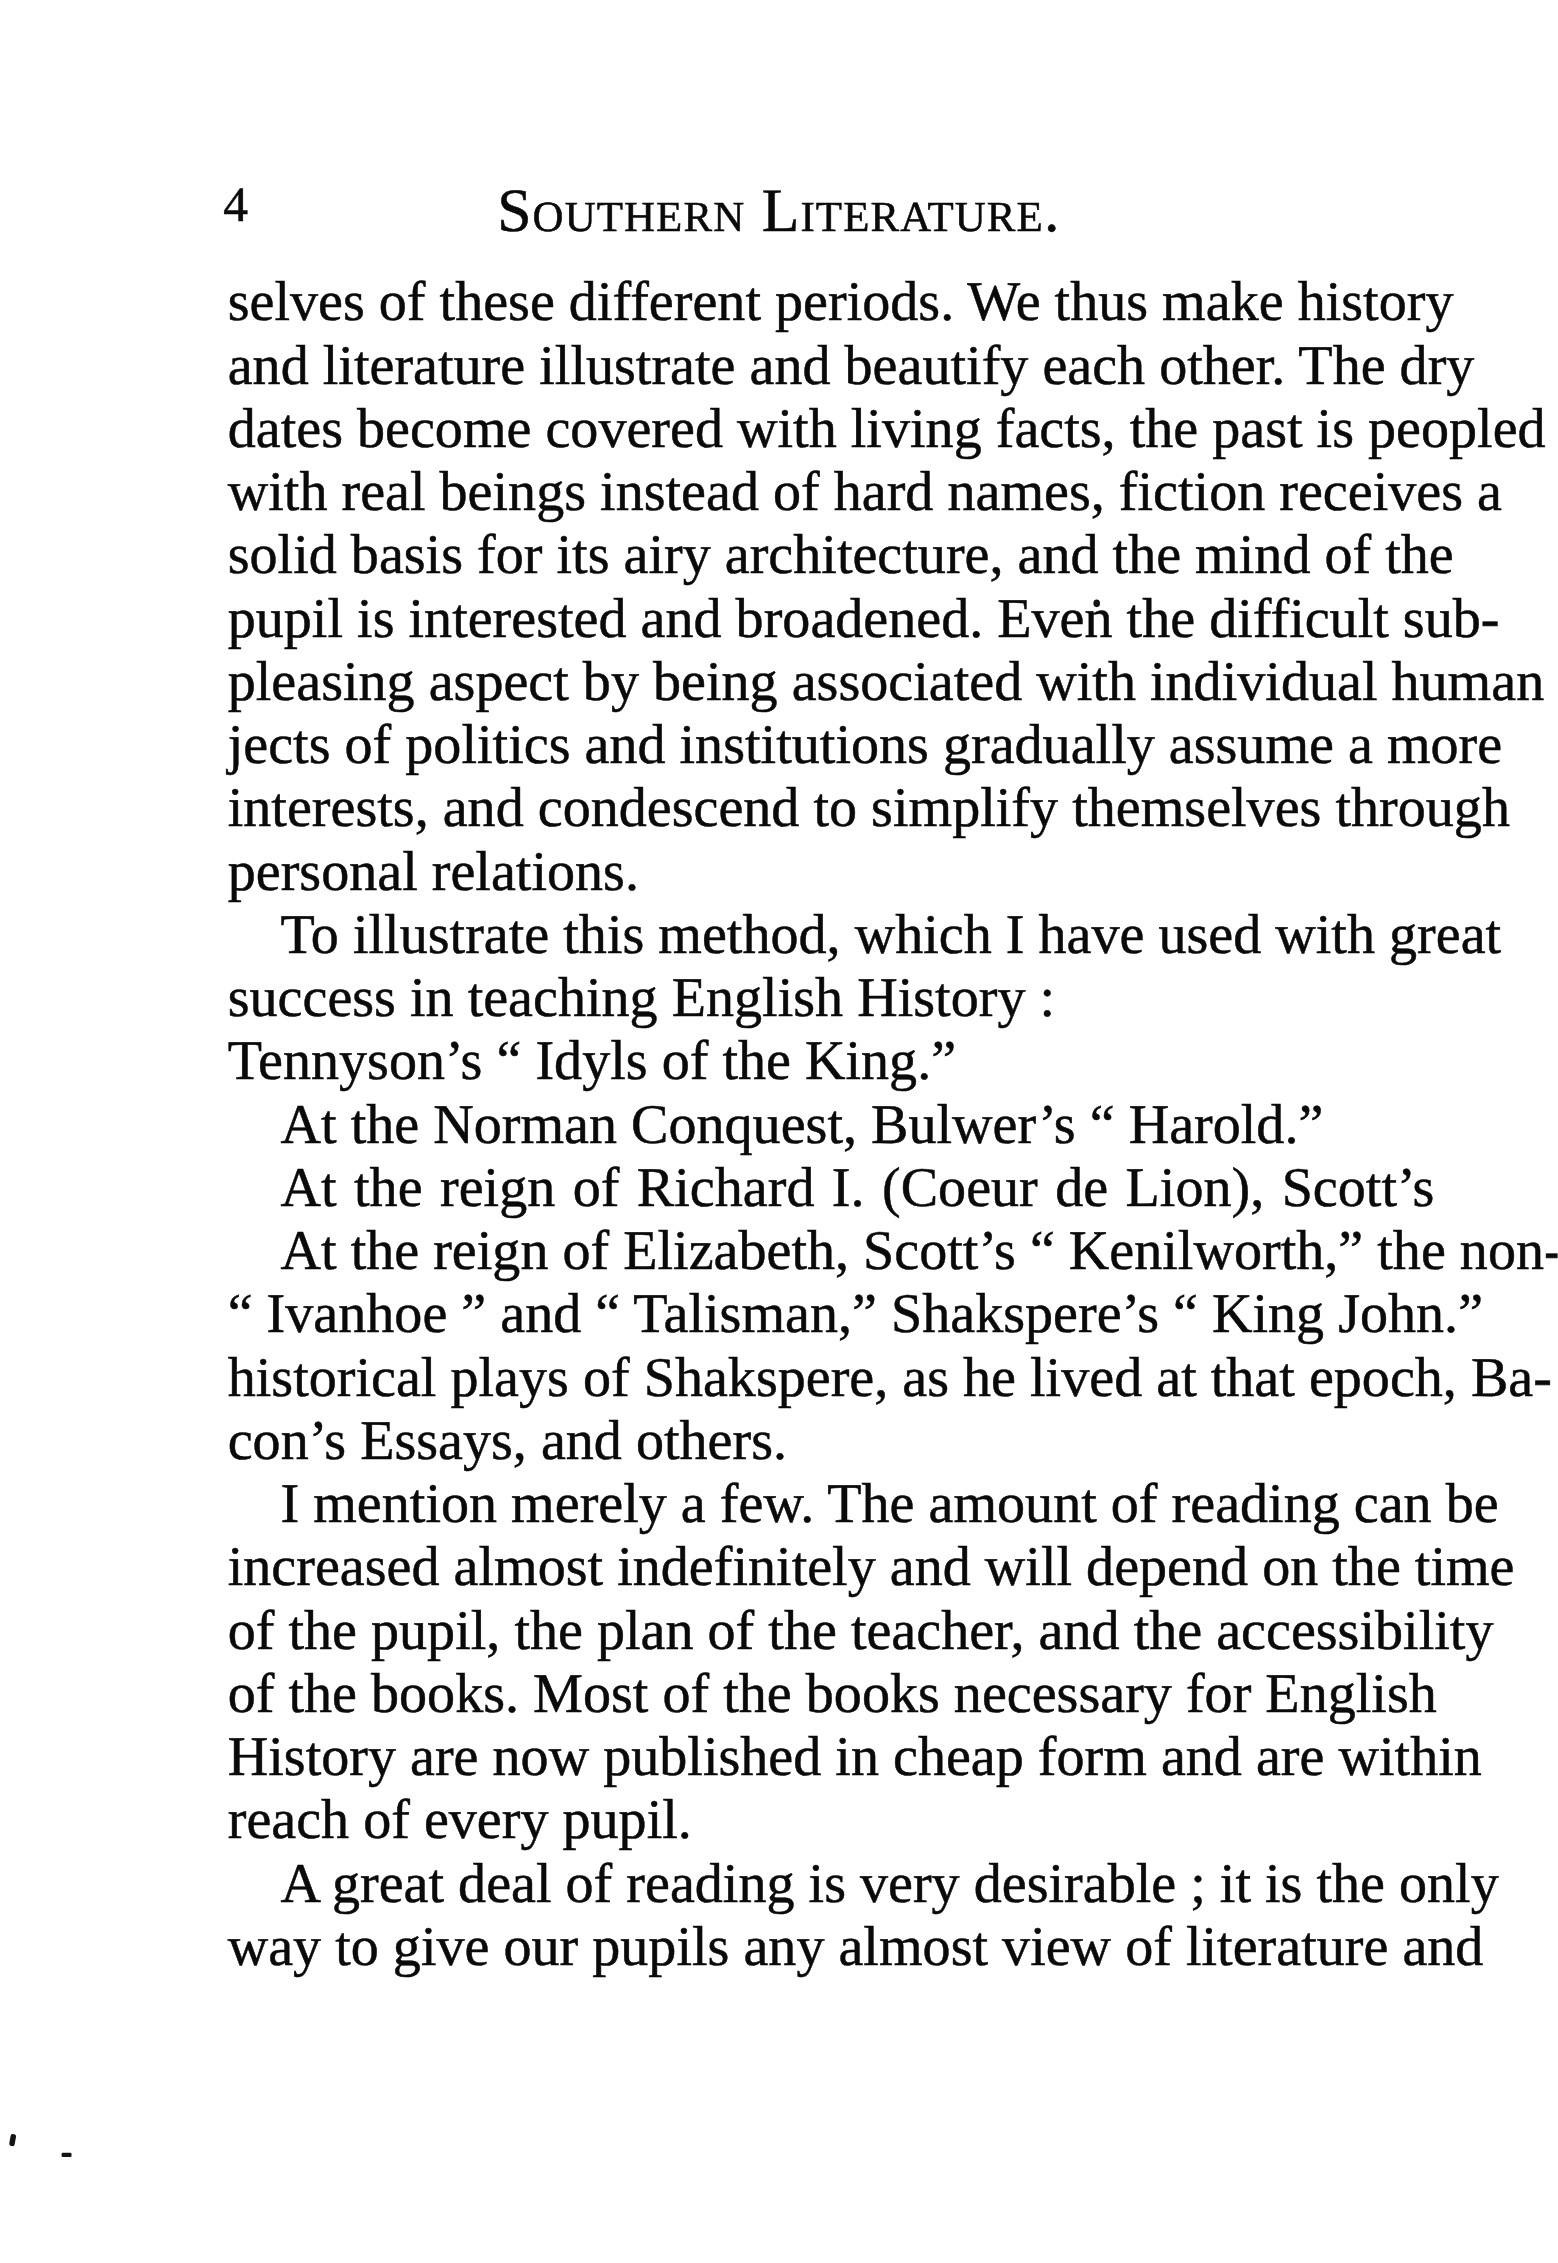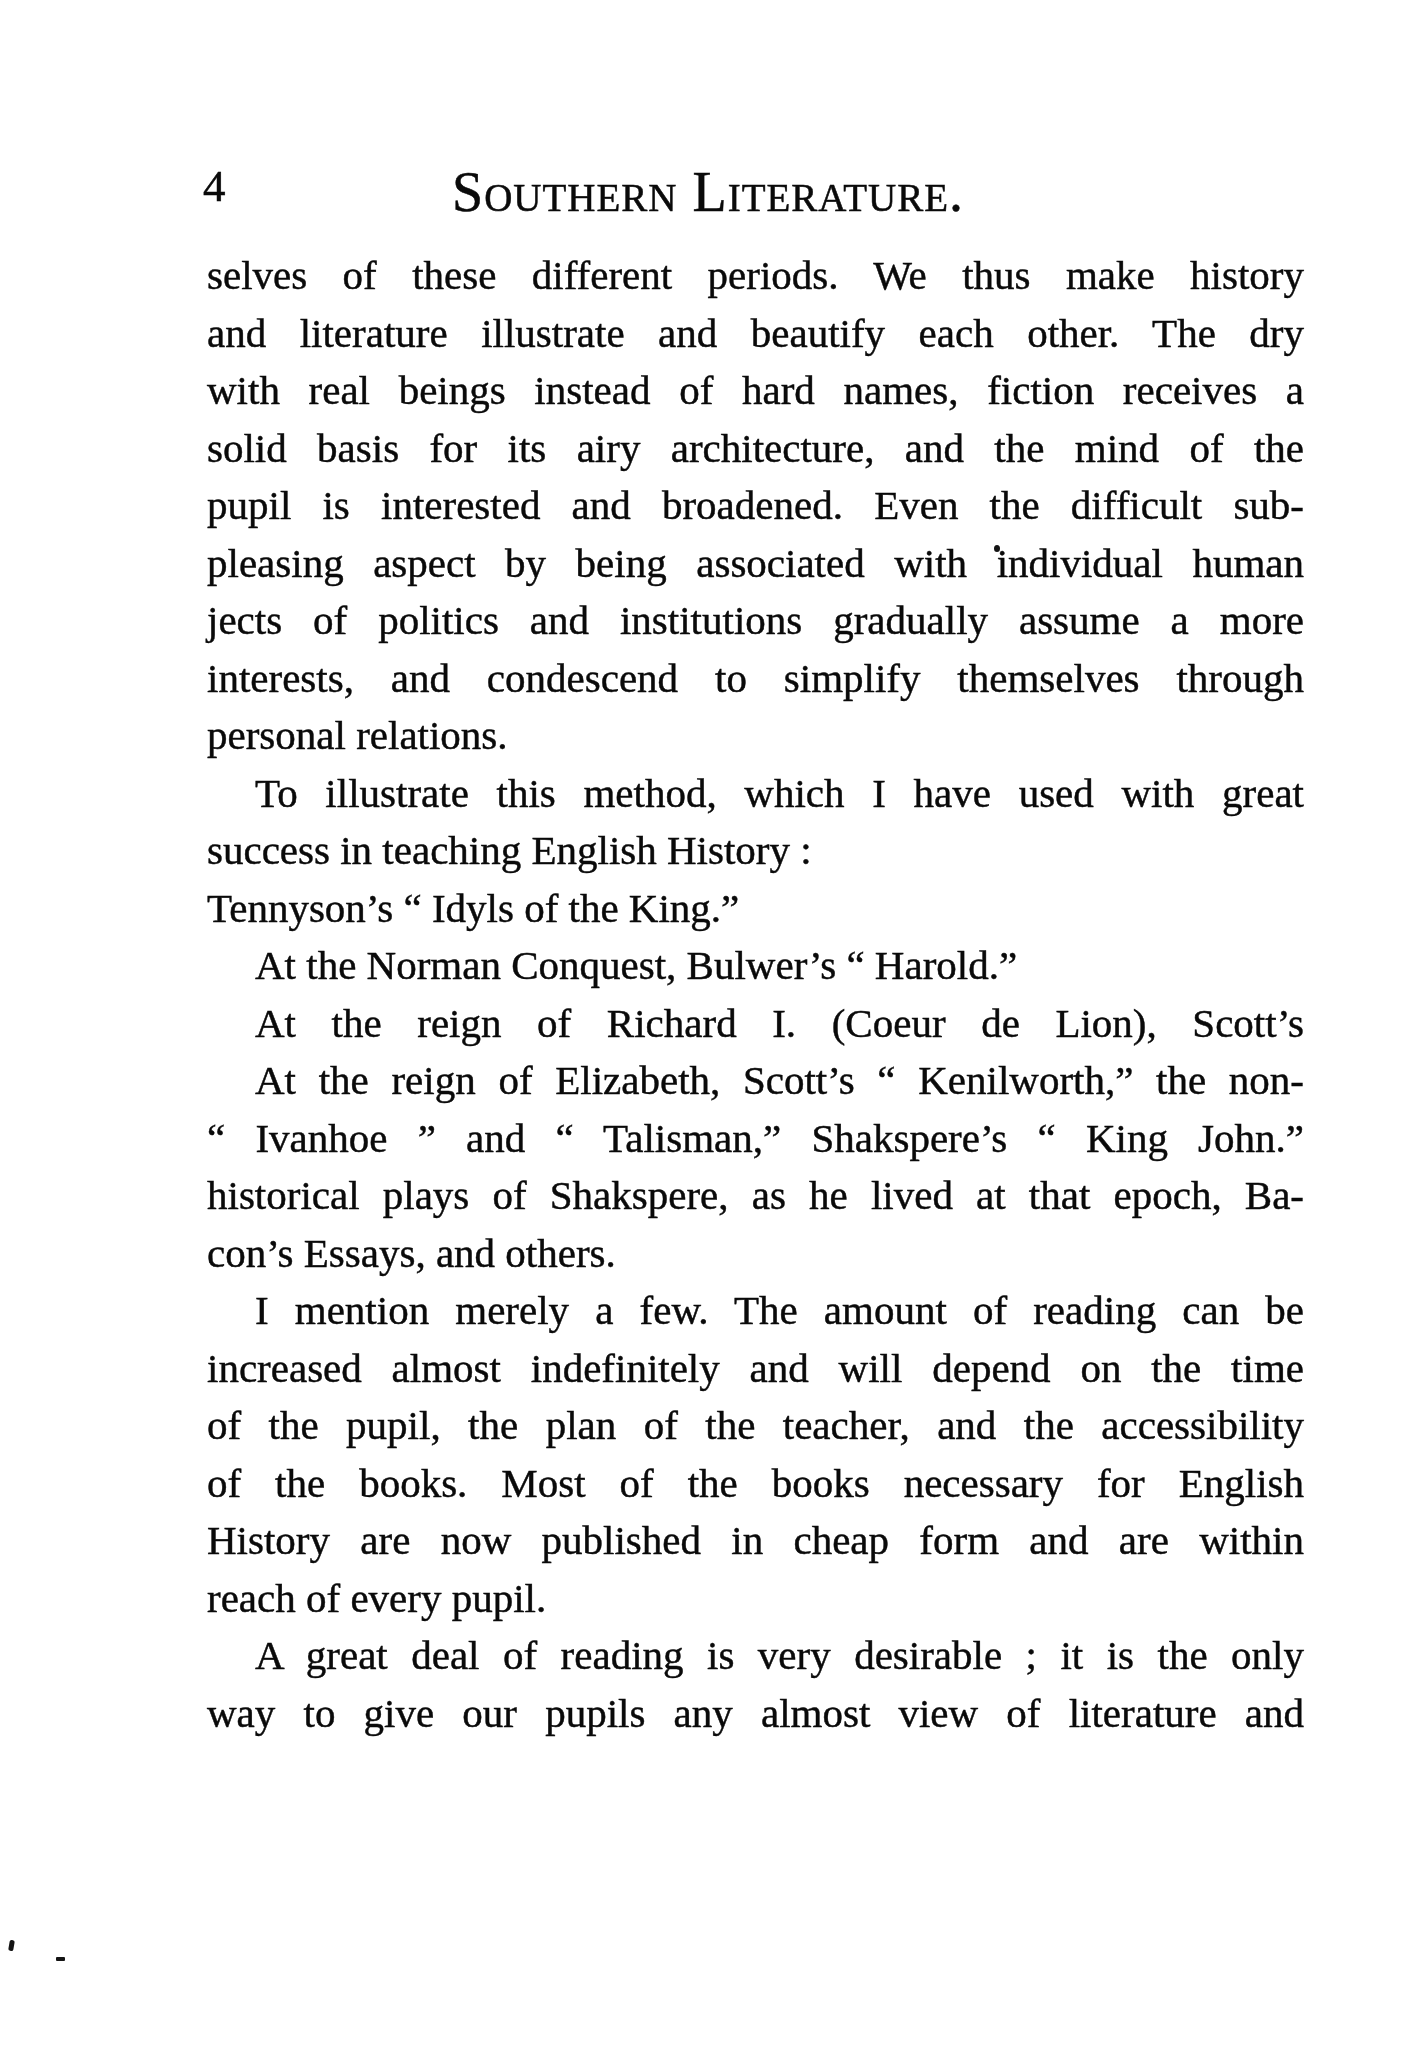--- a/index.html
+++ b/index.html
@@ -29,21 +29,21 @@
     font-variant: small-caps;
     font-size: 56px; line-height: 1;
     letter-spacing: 1px;
     -webkit-text-stroke: 0.5px currentColor;
   }
   
   .bodytext {
     position: absolute;
     left: 207px; top: 247px;
     width: 1097px;
-    font-size: 41px;
+    font-size: 51px;
     line-height: 57.5px;
     -webkit-text-stroke: 0.45px currentColor;
   }
   .ln {
     text-align: justify;
     white-space: nowrap;
   }
   .ln.j   { text-align-last: justify; }
   .ln.last{ text-align: left; text-align-last: left; }
   .ln.in  { text-indent: 48px; }
@@ -57,20 +57,21 @@
 <body>
 
 <div class="page">
 
   <div class="pagenum">4</div>
   <div class="running-title">Southern Literature.</div>
 
   <div class="bodytext">
     <div class="ln j">selves of these different periods.  We thus make history</div>
     <div class="ln j">and literature illustrate and beautify each other.  The dry</div>
+    <div class="ln j">dates become covered with living facts, the past is peopled</div>
     <div class="ln j">with real beings instead of hard names, fiction receives a</div>
     <div class="ln j">solid basis for its airy architecture, and the mind of the</div>
     <div class="ln j">pupil is interested and broadened.  Even the difficult sub-</div>
     <div class="ln j">pleasing aspect by being associated with individual human</div>
     <div class="ln j">jects of politics and institutions gradually assume a more</div>
     <div class="ln j">interests, and condescend to simplify themselves through</div>
     <div class="ln last">personal relations.</div>
     <div class="ln j in">To illustrate this method, which I have used with great</div>
     <div class="ln last">success in teaching English History :</div>
     <div class="ln last">Tennyson’s “ Idyls of the King.”</div>

